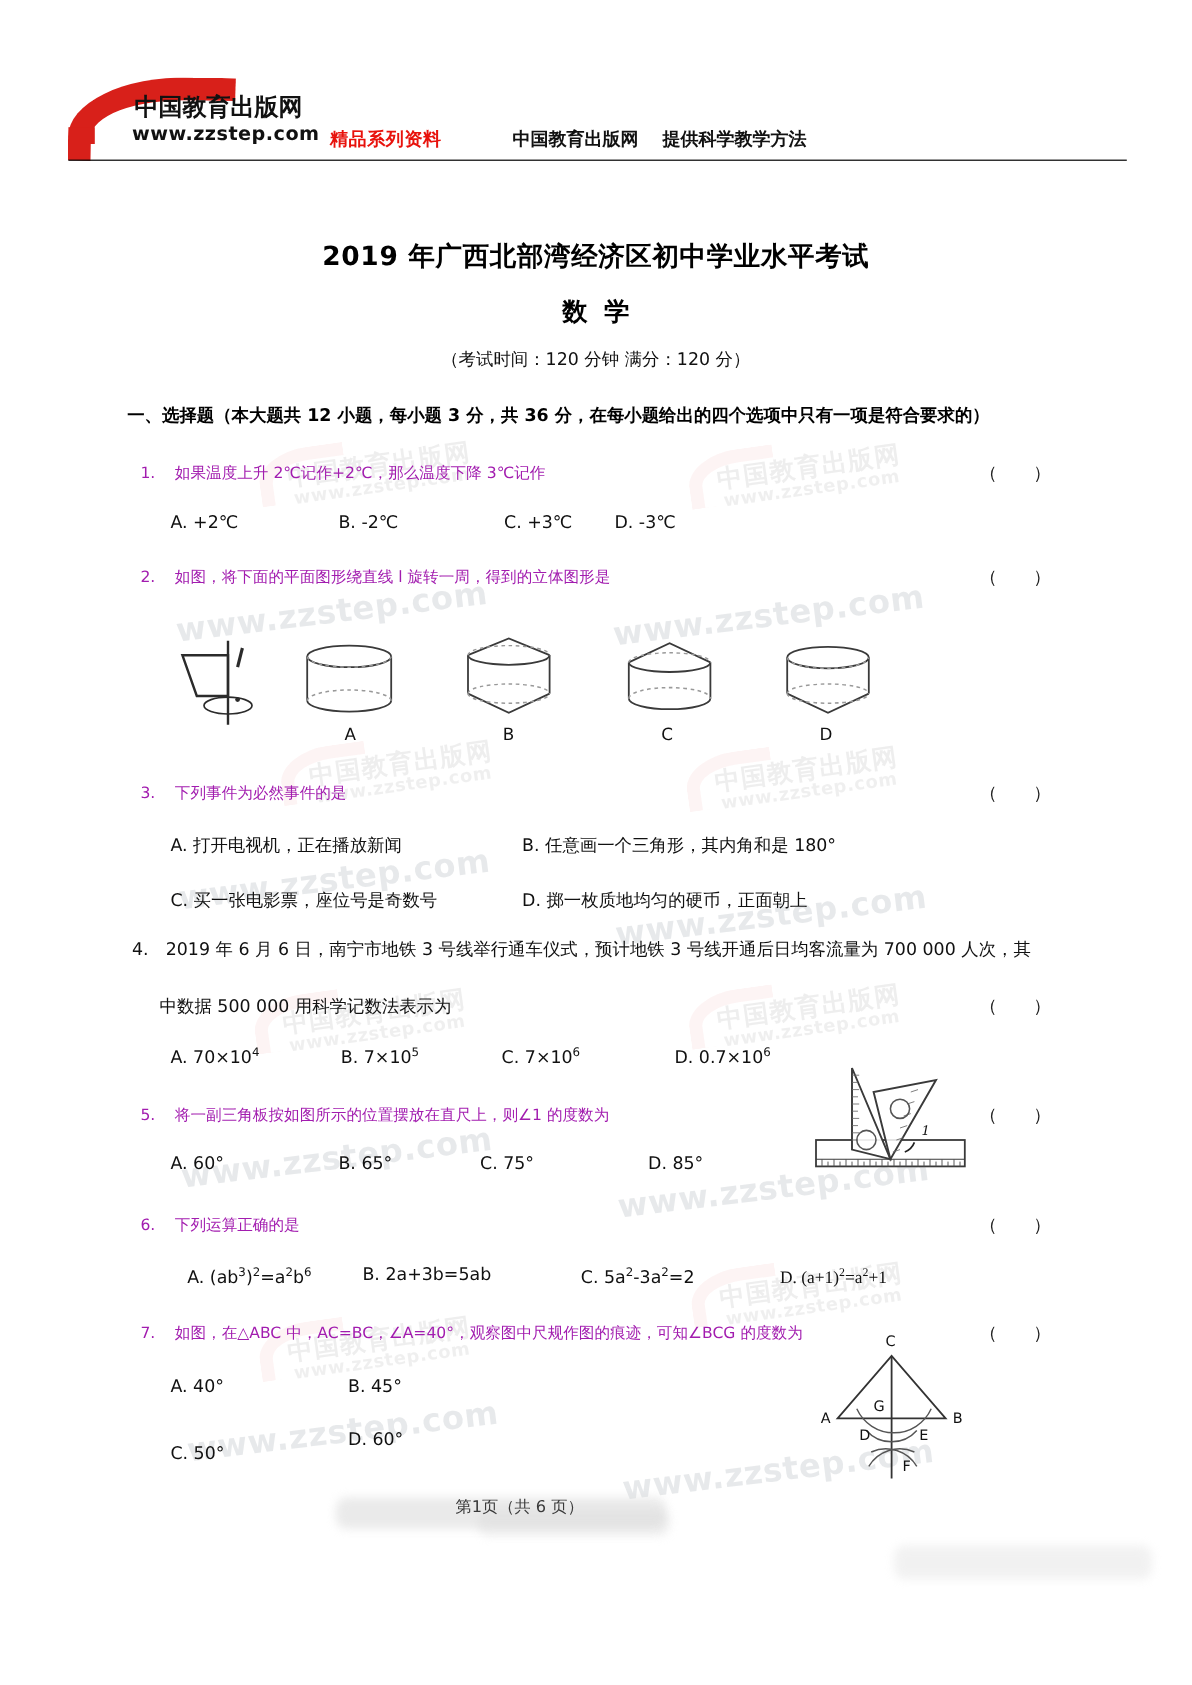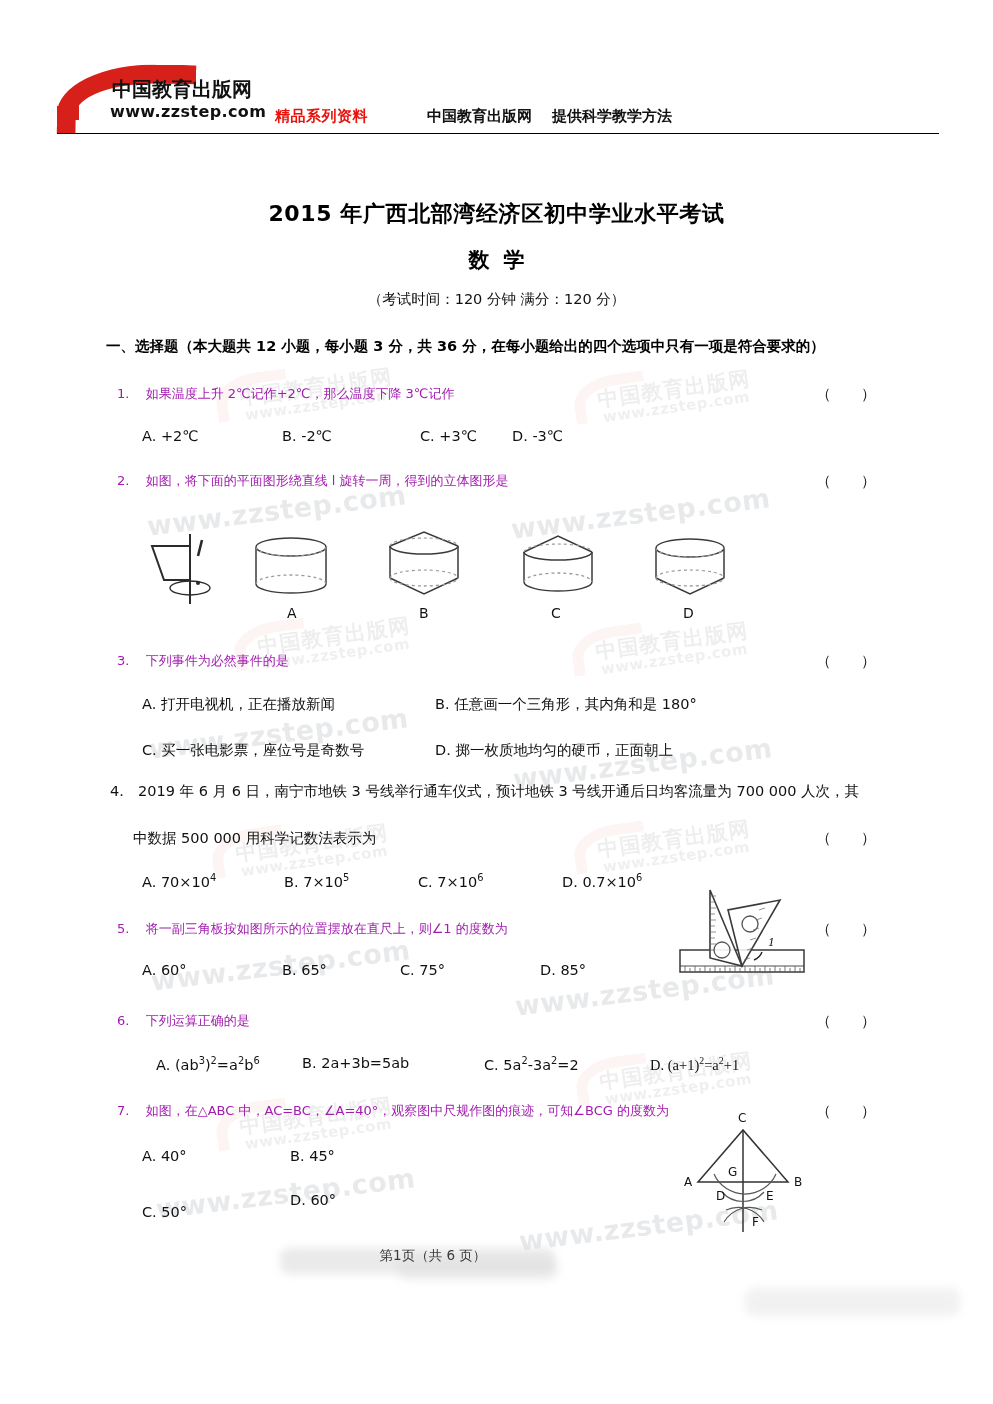--- a/index.html
+++ b/index.html
@@ -333,21 +333,21 @@
       <div class="swoosh"></div>
       <div class="swoosh-tail"></div>
       <div class="brand-cn">中国教育出版网</div>
       <div class="brand-url">www.zzstep.com</div>
     </div>
     <div class="slogan-red">精品系列资料</div>
     <div class="slogan-black"><span>中国教育出版网</span><span class="gap"></span><span>提供科学教学方法</span></div>
   </div>
   <div class="header-rule"></div>
 
-  <div class="doc-title">2015 年广西北部湾经济区初中学业水平考试</div>
+  <div class="doc-title">2019 年广西北部湾经济区初中学业水平考试</div>
   <div class="doc-subject">数学</div>
   <div class="doc-meta">（考试时间：120 分钟    满分：120 分）</div>
 
   <div class="section-head">一、选择题（本大题共 12 小题，每小题 3 分，共 36 分，在每小题给出的四个选项中只有一项是符合要求的）</div>
 
   <div class="q" style="top:385px;">
     <span>1.</span>
     <span style="display:inline-block;width:8px"></span>
     <span>如果温度上升 2℃记作+2℃，那么温度下降 3℃记作</span>
   </div>

